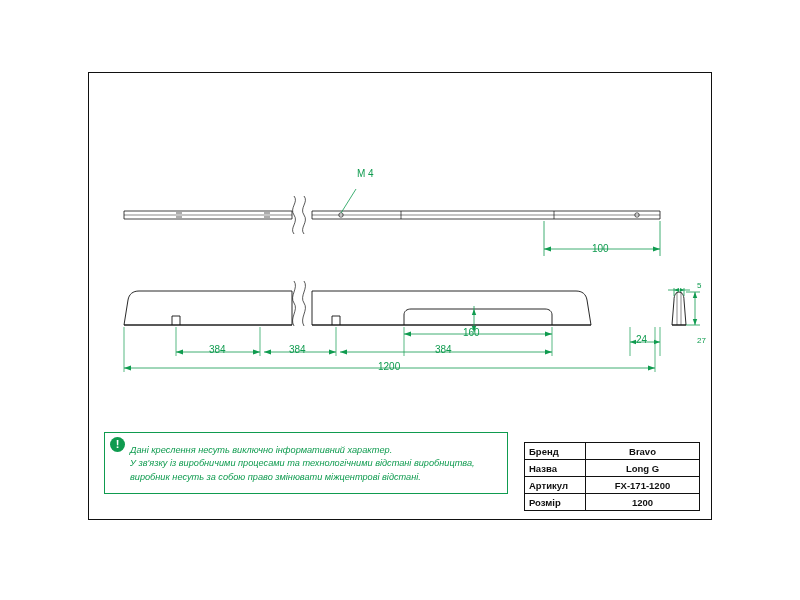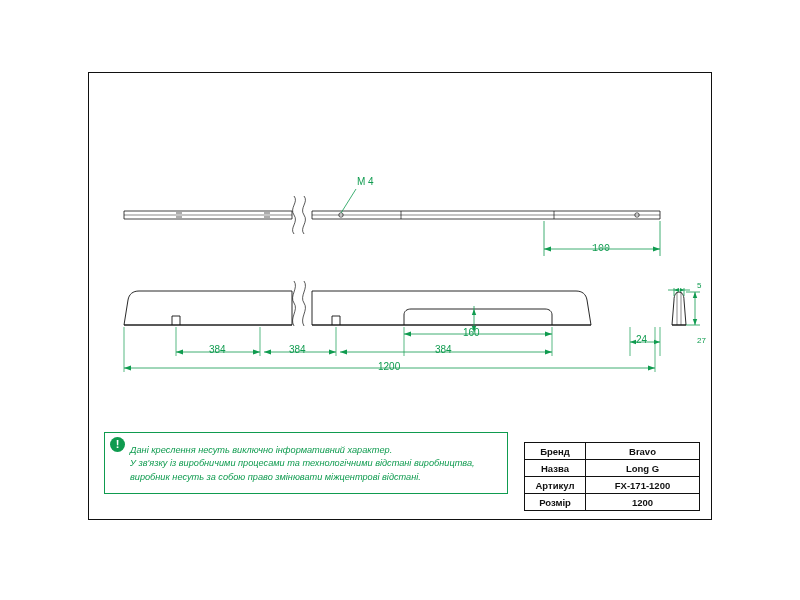--- a/index.html
+++ b/index.html
@@ -89,21 +89,20 @@
   }
   table.titleblock td {
     border: 1px solid #111111;
     height: 16px;
     padding: 0 4px;
     line-height: 15px;
   }
   table.titleblock td.label {
     width: 52px;
     font-weight: bold;
-    text-align: center;
   }
   table.titleblock td.value {
     text-align: center;
     font-weight: bold;
   }
 </style>
 </head>
 <body>
 
 <div id="sheet">
@@ -234,22 +233,22 @@
       <path d="M474 332 L471.8 326 L476.2 326 Z" fill="#0f9b4f" stroke="none"></path>
     </g>
 
     <g stroke="#0f9b4f" fill="none" stroke-width="0.8">
       <line x1="124" y1="368" x2="655" y2="368"></line>
       <path d="M124 368 L131 365.5 L131 370.5 Z" fill="#0f9b4f" stroke="none"></path>
       <path d="M655 368 L648 365.5 L648 370.5 Z" fill="#0f9b4f" stroke="none"></path>
     </g>
   </svg>
 
-  <div class="dimtext" style="left:357px; top:176px;">M 4</div>
-  <div class="dimtext" style="left:592px; top:243px;font-family:Liberation Mono, monospace;">100</div>
+  <div class="dimtext" style="left:357px; top:168px;">M 4</div>
+  <div class="dimtext" style="left:592px; top:243px;">100</div>
   <div class="dimtext" style="left:209px; top:344px;">384</div>
   <div class="dimtext" style="left:289px; top:344px;">384</div>
   <div class="dimtext" style="left:435px; top:344px;">384</div>
   <div class="dimtext" style="left:636px; top:334px;">24</div>
   <div class="dimtext" style="left:463px; top:327px;text-align:right;">160</div>
   <div class="dimtext" style="left:378px; top:361px;">1200</div>
   <div class="dimtext small" style="left:697px; top:281px;">5</div>
   <div class="dimtext small" style="left:697px; top:303px;margin-top:33px;">27</div>
 
   <div class="note-box"></div>

